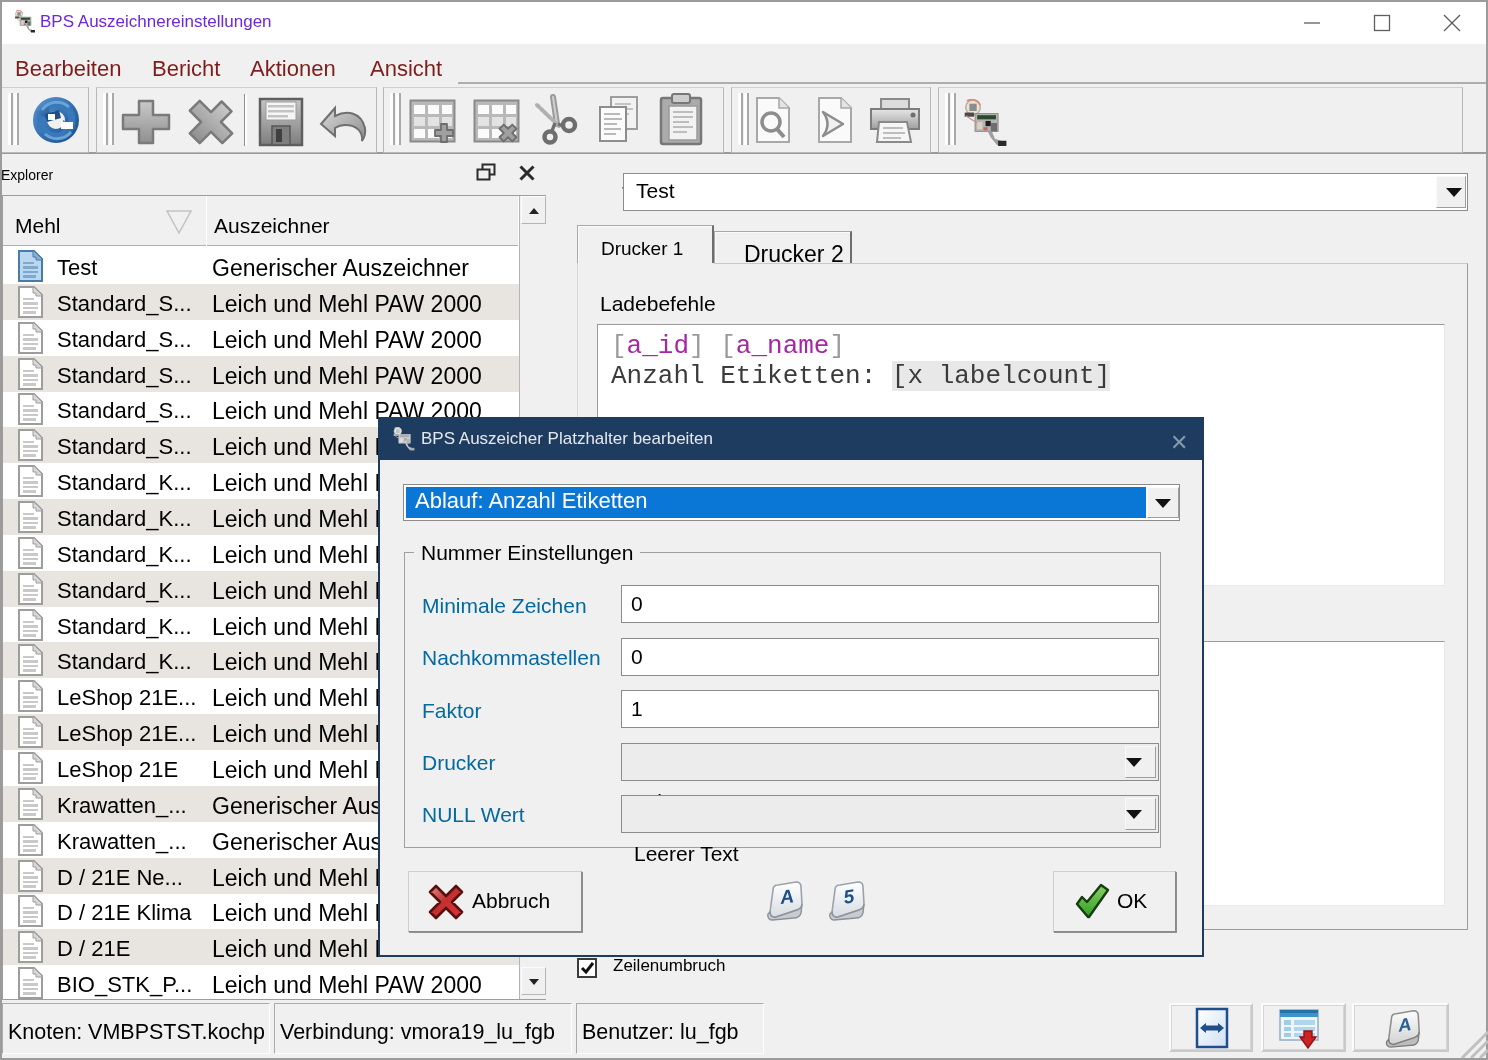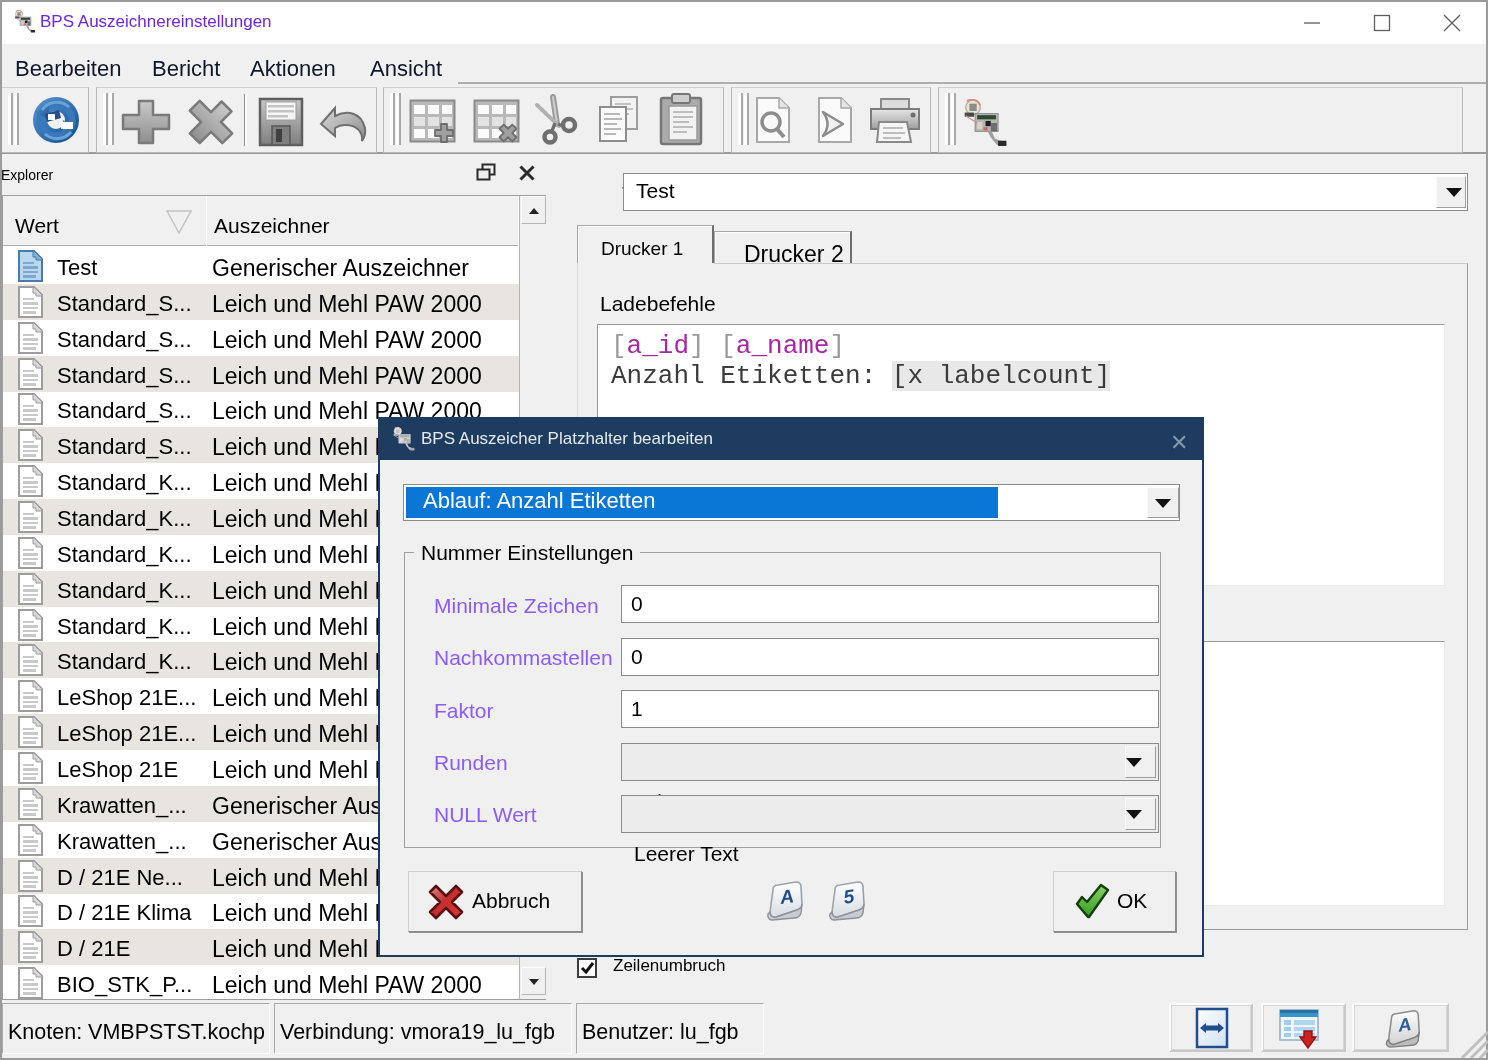--- a/index.html
+++ b/index.html
@@ -5,21 +5,21 @@
 * { margin:0; padding:0; box-sizing:border-box; }
 html,body { width:1488px; height:1060px; overflow:hidden; }
 body { font-family:"Liberation Sans", sans-serif; background:#f0f0f0; position:relative; }
 .abs { position:absolute; }
 #win { position:absolute; left:0; top:0; width:1488px; height:1060px; background:#f0f0f0; border:2px solid #9b9b9b; }
 
 #titlebar { position:absolute; left:2px; top:2px; width:1484px; height:42px; background:#ffffff; }
 #titletext { position:absolute; left:40px; top:12px; font-size:17px; color:#6d28d9; }
 
 #menubar { position:absolute; left:2px; top:44px; width:1484px; height:42px; background:#f0f0f0; }
-.menuitem { position:absolute; top:56px; font-size:22px; color:#0f172a; }
+.menuitem { position:absolute; top:56px; font-size:22px; color:#7f1d1d; }
 
 #toolbar { position:absolute; left:2px; top:86px; width:1484px; height:67px; background:#f0f0f0; }
 .tbgroup { position:absolute; top:87px; height:66px; border:1px solid #b8b8b8; border-top-color:#cfcfcf; }
 .grip { position:absolute; width:11px; height:52px; background:
  linear-gradient(to right, #fdfdfd 0px, #fdfdfd 3px, #a9a9a9 3px, #a9a9a9 5px, #f0f0f0 5px, #f0f0f0 6px, #fdfdfd 6px, #fdfdfd 9px, #a9a9a9 9px, #a9a9a9 11px);}
 
 #exptitle { position:absolute; left:1px; top:167px; font-size:14px; color:#000000; }
 #table { position:absolute; left:2px; top:195px; width:544px; height:805px; background:#fff; border:1px solid #9d9d9d; }
 #thead { position:absolute; left:0; top:0; width:515px; height:50px; background:#f0f0f0; border-bottom:1px solid #b0b0b0; }
 #thead .hdiv { position:absolute; left:203px; top:0px; width:1px; height:50px; background:#9f9f9f; border-right:1px solid #fff; }
@@ -45,25 +45,25 @@
 
 .spanel { position:absolute; top:1003px; height:51px; background:#f0f0f0; border:1px solid #ababab; border-bottom-color:#fdfdfd; border-right-color:#fdfdfd; }
 .spanel span { position:absolute; left:5px; top:16px; font-size:21.5px; color:#000; white-space:nowrap; }
 .bigbtn { position:absolute; top:1003px; height:49px; background:#f0f0f0; border:2px solid #e6e6e6; border-top-color:#fbfbfb; border-left-color:#fbfbfb; border-bottom-color:#c9c9c9; border-right-color:#c9c9c9; box-shadow: inset 0 0 0 1px #d6d6d6;}
 
 #dialog { position:absolute; left:378px; top:417px; width:826px; height:540px; background:#f0f0f0; border:2px solid #1e3c5f; }
 #dlgtitle { position:absolute; left:0; top:0; width:822px; height:41px; background:#1e3c5f; }
 #dlgtitle span { position:absolute; left:41px; top:10px; font-size:17px; color:#e4e9ee; }
 #dlgX { position:absolute; left:790px; top:11px; font-size:22px; color:#8497ad; }
 #dcombo { position:absolute; left:23px; top:65px; width:777px; height:37px; border:1px solid #8c8c8c; background:#fff; }
-#dcombo .sel { position:absolute; left:2px; top:2px; width:592px; height:31px; background:#0a77d7; color:#fff; font-size:22px; padding-left:17px; padding-top:1px;}
+#dcombo .sel { position:absolute; left:2px; top:2px; width:740px; height:31px; background:#0a77d7; color:#fff; font-size:22px; padding-left:9px; padding-top:1px;}
 #dcombo .btn { position:absolute; left:743px; top:2px; width:32px; height:31px; background:#f0f0f0; border:1px solid #9d9d9d; border-top-color:#fafafa; border-left-color:#fafafa; }
 #groupbox { position:absolute; left:24px; top:133px; width:757px; height:296px; border:1px solid #9f9f9f; }
 #grouplbl { position:absolute; left:34px; top:122px; font-size:21px; color:#000; background:#f0f0f0; padding:0 7px; z-index:3; }
-.dlabel { position:absolute; left:42px; font-size:21px; color:#8b5cf6;margin-left:12px; }
+.dlabel { position:absolute; left:42px; font-size:21px; color:#0369a1; }
 .dinput { position:absolute; left:241px; width:538px; height:38px; background:#fff; border:1px solid #8c8c8c; font-size:21px; }
 .dinput span { position:absolute; left:9px; top:6px; }
 .dcombo2 { position:absolute; left:241px; width:538px; height:38px; background:#ececec; border:1px solid #8c8c8c; font-size:21px; }
 .dcombo2 span { position:absolute; left:12px; top:6px;margin-top:40px; }
 .dcombo2 .btn { position:absolute; right:2px; top:2px; width:31px; height:32px; background:#f0f0f0; border:1px solid #9d9d9d; border-top-color:#fafafa; border-left-color:#fafafa; }
 .dlgbtn { position:absolute; top:452px; height:61px; background:#f0f0f0; border:1px solid #8a8a8a; border-top-color:#cfcfcf; border-left-color:#cfcfcf; box-shadow: 1px 1px 0 #909090; }
 .dlgbtn span { font-size:21px; color:#000; position:absolute; }
 
 #check { position:absolute; left:577px; top:958px; width:20px; height:20px; background:#fff; border:2px solid #3c3c3c; }
 #checklbl { position:absolute; left:613px; top:956px; font-size:17px; color:#000; }
@@ -288,21 +288,21 @@
 <svg class="abs" style="left:476px; top:163px;" width="20" height="20" viewBox="0 0 20 20">
   <rect x="6.5" y="1.5" width="12" height="10" fill="#f0f0f0" stroke="#2b2b2b" stroke-width="2"></rect>
   <rect x="1.5" y="6.5" width="12" height="10" fill="#f0f0f0" stroke="#2b2b2b" stroke-width="2"></rect>
 </svg>
 <svg class="abs" style="left:517px; top:163px;" width="20" height="20" viewBox="0 0 20 20">
   <path d="M3.5 3.5 L16.5 16.5 M16.5 3.5 L3.5 16.5" stroke="#2b2b2b" stroke-width="3"></path>
 </svg>
 
 <div id="table">
   <div id="thead">
-     <div class="hcell" style="left:12px;">Wert</div>
+     <div class="hcell" style="left:12px;">Mehl</div>
      <div class="hcell" style="left:211px;">Auszeichner</div>
      <div class="hdiv"></div>
      <svg class="abs" style="left:162px; top:13px;" width="28" height="26" viewBox="0 0 28 26">
        <path d="M2 2 L26 2 L14 24 Z" fill="none" stroke="#c2c2c2" stroke-width="1.5"></path>
      </svg>
   </div>
   <div id="rows">
       <div class="trow" style="top:52px;">
         <svg class="docico" width="25" height="32" viewBox="0 0 25 32">
 <path d="M1 1 L16 1 L24 9 L24 31 L1 31 Z" fill="#b9d7ef" stroke="#4a7aa8" stroke-width="2"></path>
@@ -678,21 +678,21 @@
   <div id="dcombo">
     <div class="sel">Ablauf: Anzahl Etiketten</div>
     <div class="btn"></div>
     <div class="arrowdown" style="left:751px; top:14px;"></div>
   </div>
   <div id="grouplbl">Nummer Einstellungen</div>
   <div id="groupbox"></div>
   <div class="dlabel" style="top:175px;">Minimale Zeichen</div>
   <div class="dlabel" style="top:227px;">Nachkommastellen</div>
   <div class="dlabel" style="top:280px;">Faktor</div>
-  <div class="dlabel" style="top:332px;">Runden</div>
+  <div class="dlabel" style="top:332px;">Drucker</div>
   <div class="dlabel" style="top:384px;">NULL Wert</div>
   <div class="dinput" style="top:166px;">
       <span>0</span>
     </div>
   <div class="dinput" style="top:218.5px;">
       <span>0</span>
     </div>
   <div class="dinput" style="top:271px;">
       <span>1</span>
     </div>

